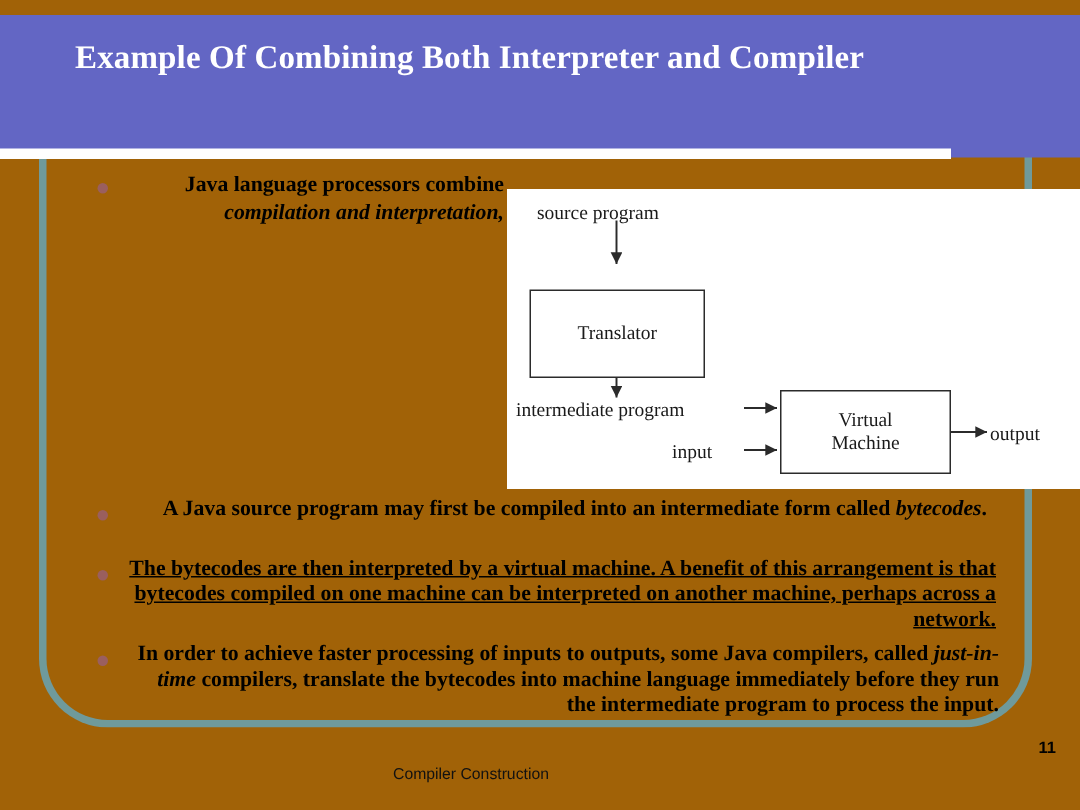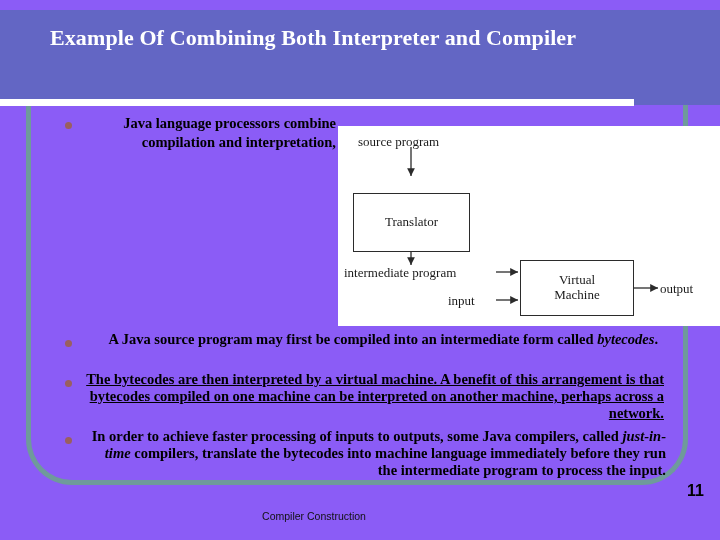--- a/index.html
+++ b/index.html
@@ -8,21 +8,21 @@
     padding: 0;
     background: #ffffff;
   }
   body {
     font-family: "Liberation Serif", serif;
   }
   #slide {
     position: relative;
     width: 720px;
     height: 540px;
-    background: #8b5cf6;
+    background: #a16207;
     overflow: hidden;
   }
 
   
   .frame {
     position: absolute;
     left: 26px;
     top: 100px;
     width: 662px;
     height: 385px;
@@ -126,43 +126,43 @@
     top: 510px;
     width: 628px;
     text-align: center;
     font-family: "Liberation Sans", sans-serif;
     font-size: 10.5px;
     color: #111111;
   }
   .page-num {
     position: absolute;
     right: 16px;
-    top: 482px;
+    top: 493px;
     font-family: "Liberation Sans", sans-serif;
-    font-size: 16px;
+    font-size: 11px;
     font-weight: bold;
     color: #000000;
   }
 </style>
 </head>
 <body>
 
 <div id="slide">
 
   <div class="frame"></div>
 
   <div class="title-band">
     <div class="title-rule"></div>
   </div>
   <div class="slide-title">Example Of Combining Both Interpreter and Compiler</div>
 
   <div class="bullet-dot" style="left:65px; top:122px;"></div>
   <div class="btext intro" style="left:86px; top:114px; width:250px;">
     <span>Java language processors combine</span><br>
-    <span style="display:inline-block; padding-left:12px;">compilation and interpretation,</span>
+    <span style="display:inline-block; padding-left:12px;font-style:italic;">compilation and interpretation,</span>
   </div>
 
   <div class="diagram">
 
     <svg width="382" height="200">
       <defs>
         <marker id="ah" markerWidth="8" markerHeight="8" refX="6" refY="3" orient="auto" markerUnits="strokeWidth">
           <path d="M0,0 L6,3 L0,6 z" fill="#2b2b2b"></path>
         </marker>
       </defs>

